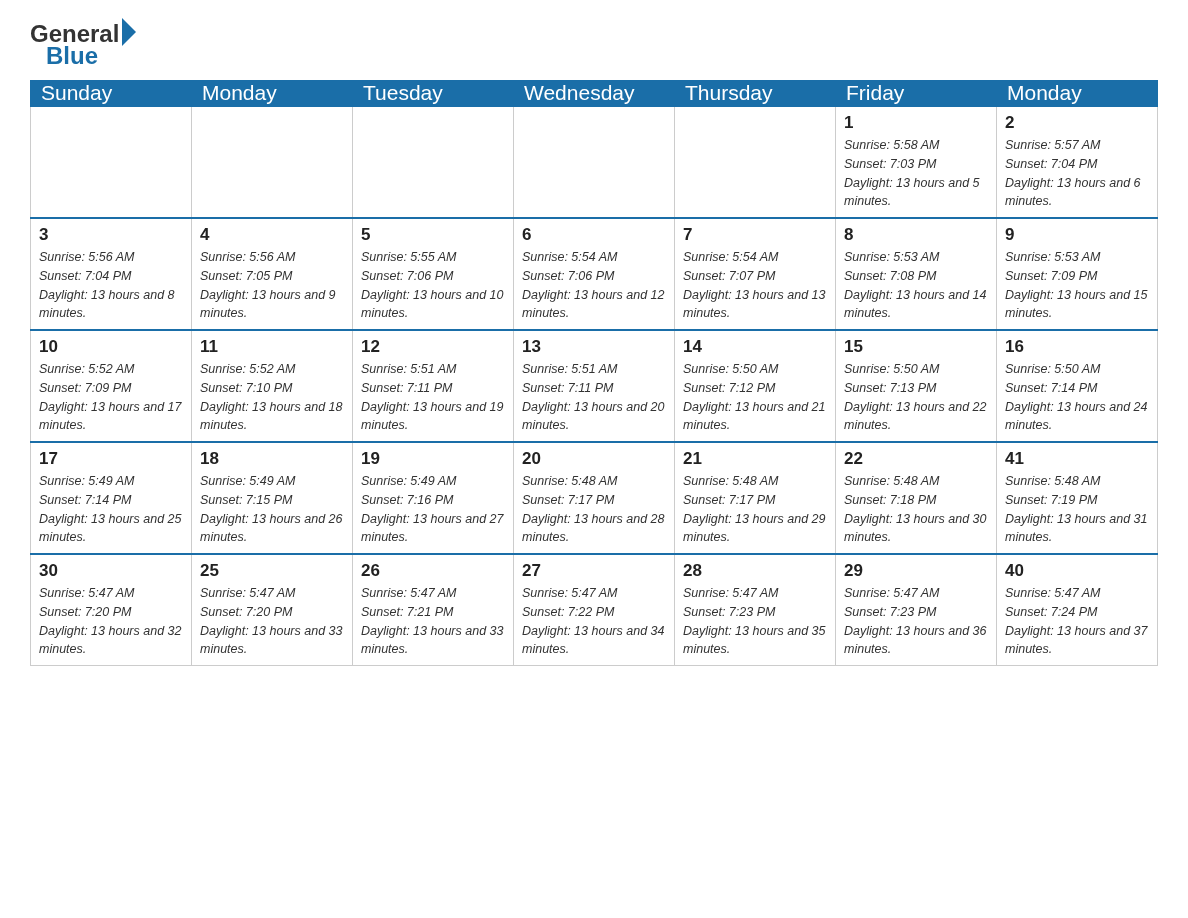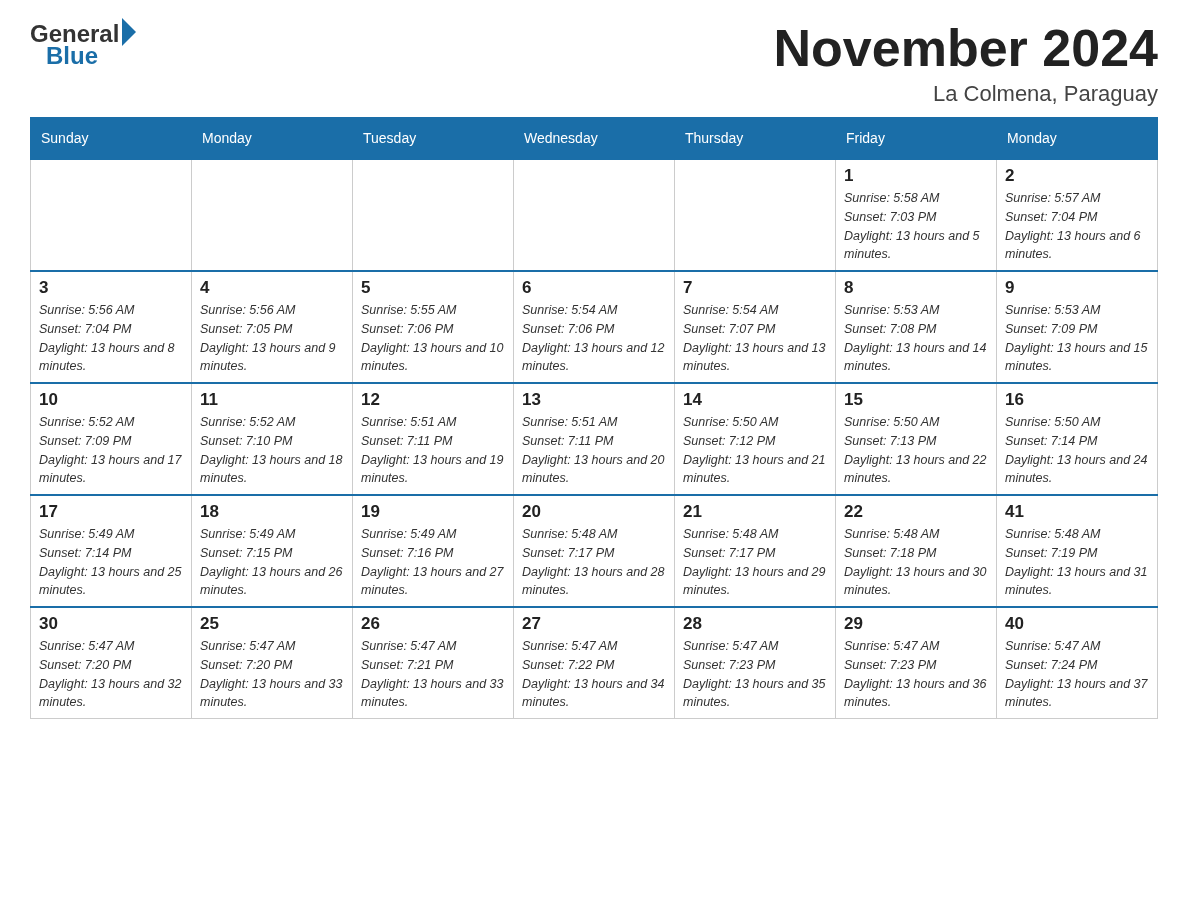--- a/index.html
+++ b/index.html
@@ -61,23 +61,23 @@
       margin-top: 4px;
     }
     .calendar {
       width: 100%;
       border-collapse: collapse;
       margin-top: 8px;
     }
     .calendar th {
       background-color: #1a6ea8;
       color: #ffffff;
-      font-size: 14px;
+      font-size: 21px;
       font-weight: normal;
-      padding: 12px 10px;
+      padding: 0 10px;
       text-align: left;
       border: 1px solid #1a6ea8;
     }
     .calendar td {
       border: 1px solid #cccccc;
       vertical-align: top;
       padding: 6px 8px;
       width: 14.28%;
       min-height: 110px;
       background: #ffffff;
@@ -104,24 +104,20 @@
 </head>
 <body>
 
 <div class="header">
   <div class="logo">
     <div class="logo-top">
       <span class="logo-general">General</span>
       <div class="logo-arrow"></div>
     </div>
     <span class="logo-blue">Blue</span>
-  </div>
-  <div class="title-section">
-    <div class="month-title">November 2024</div>
-    <div class="location">La Colmena, Paraguay</div>
   </div>
 </div>
 
 <table class="calendar">
   <thead>
     <tr>
     <th>Sunday</th>
         <th>Monday</th>
         <th>Tuesday</th>
         <th>Wednesday</th>

